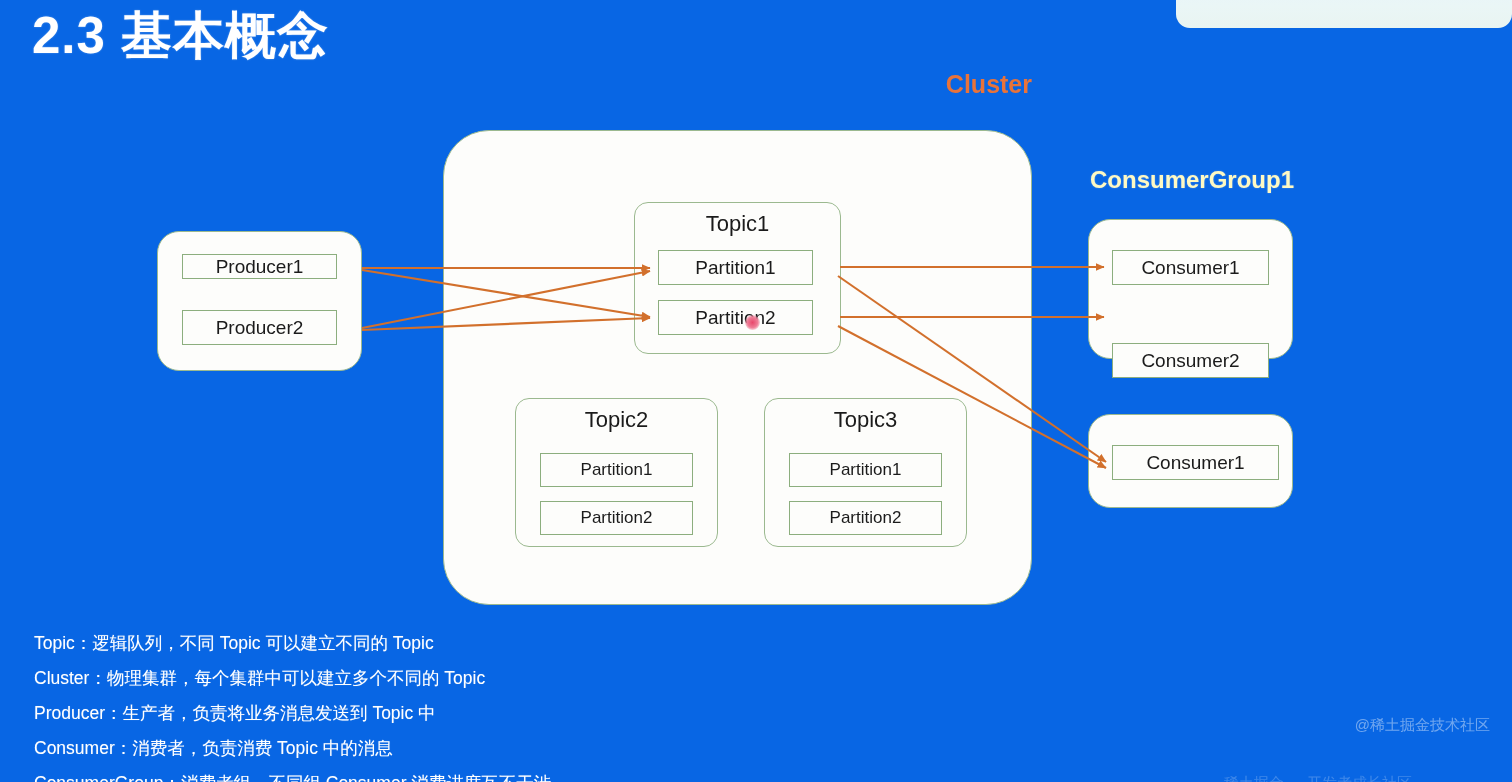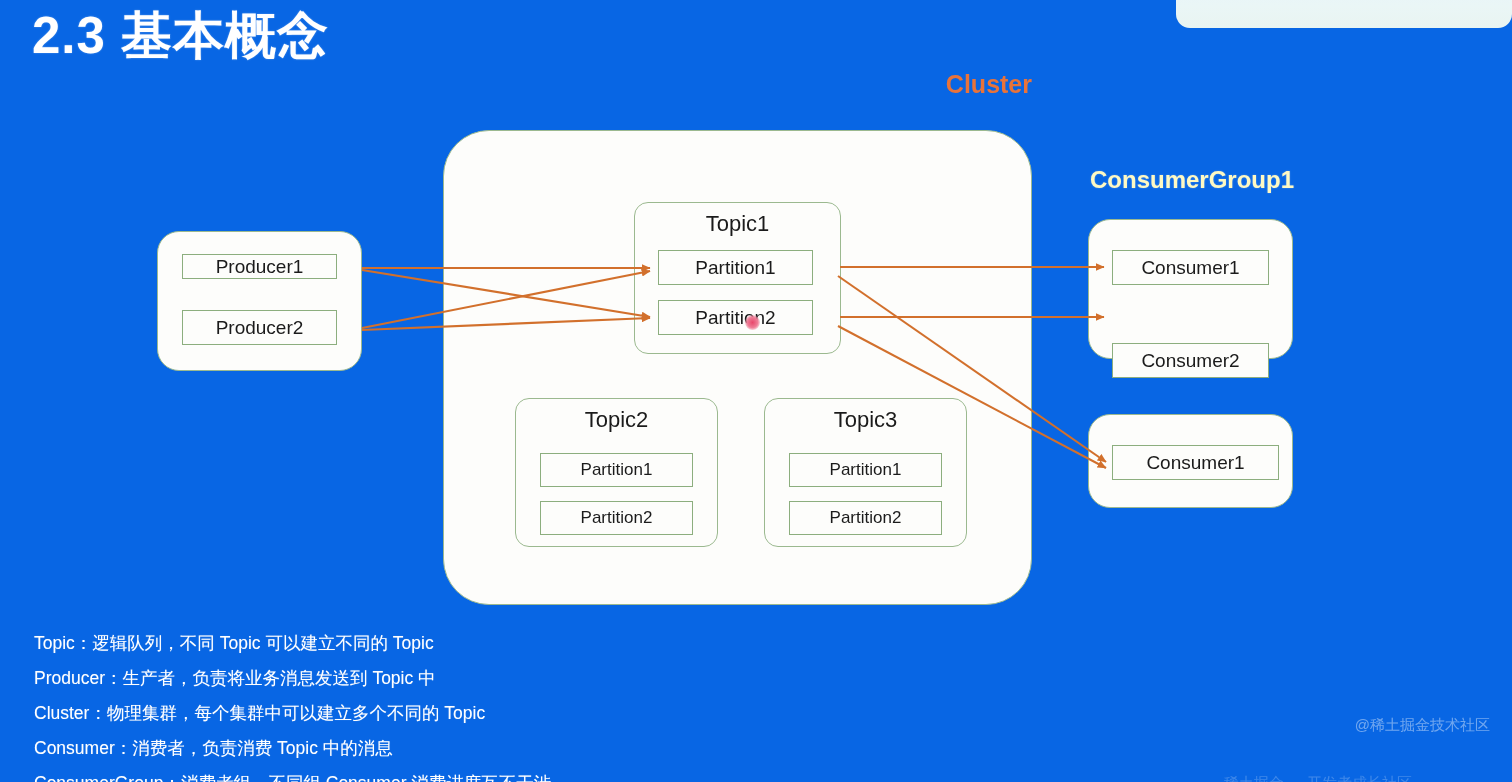--- a/index.html
+++ b/index.html
@@ -200,24 +200,24 @@
   </svg>
 
   <div id="click-marker"></div>
 </div>
 
 <div id="legend">
   <div class="row">
     <span class="term">Topic：</span><span>逻辑队列，不同 Topic 可以建立不同的 Topic</span>
   </div>
   <div class="row">
+    <span class="term">Cluster：</span><span>物理集群，每个集群中可以建立多个不同的 Topic</span>
+  </div>
+  <div class="row">
     <span class="term">Producer：</span><span>生产者，负责将业务消息发送到 Topic 中</span>
-  </div>
-  <div class="row">
-    <span class="term">Cluster：</span><span>物理集群，每个集群中可以建立多个不同的 Topic</span>
   </div>
   <div class="row">
     <span class="term">Consumer：</span><span>消费者，负责消费 Topic 中的消息</span>
   </div>
   <div class="row">
     <span class="term">ConsumerGroup：</span><span>消费者组，不同组 Consumer 消费进度互不干涉</span>
   </div>
 </div>
 
 <div id="watermark-br">@稀土掘金技术社区</div>

